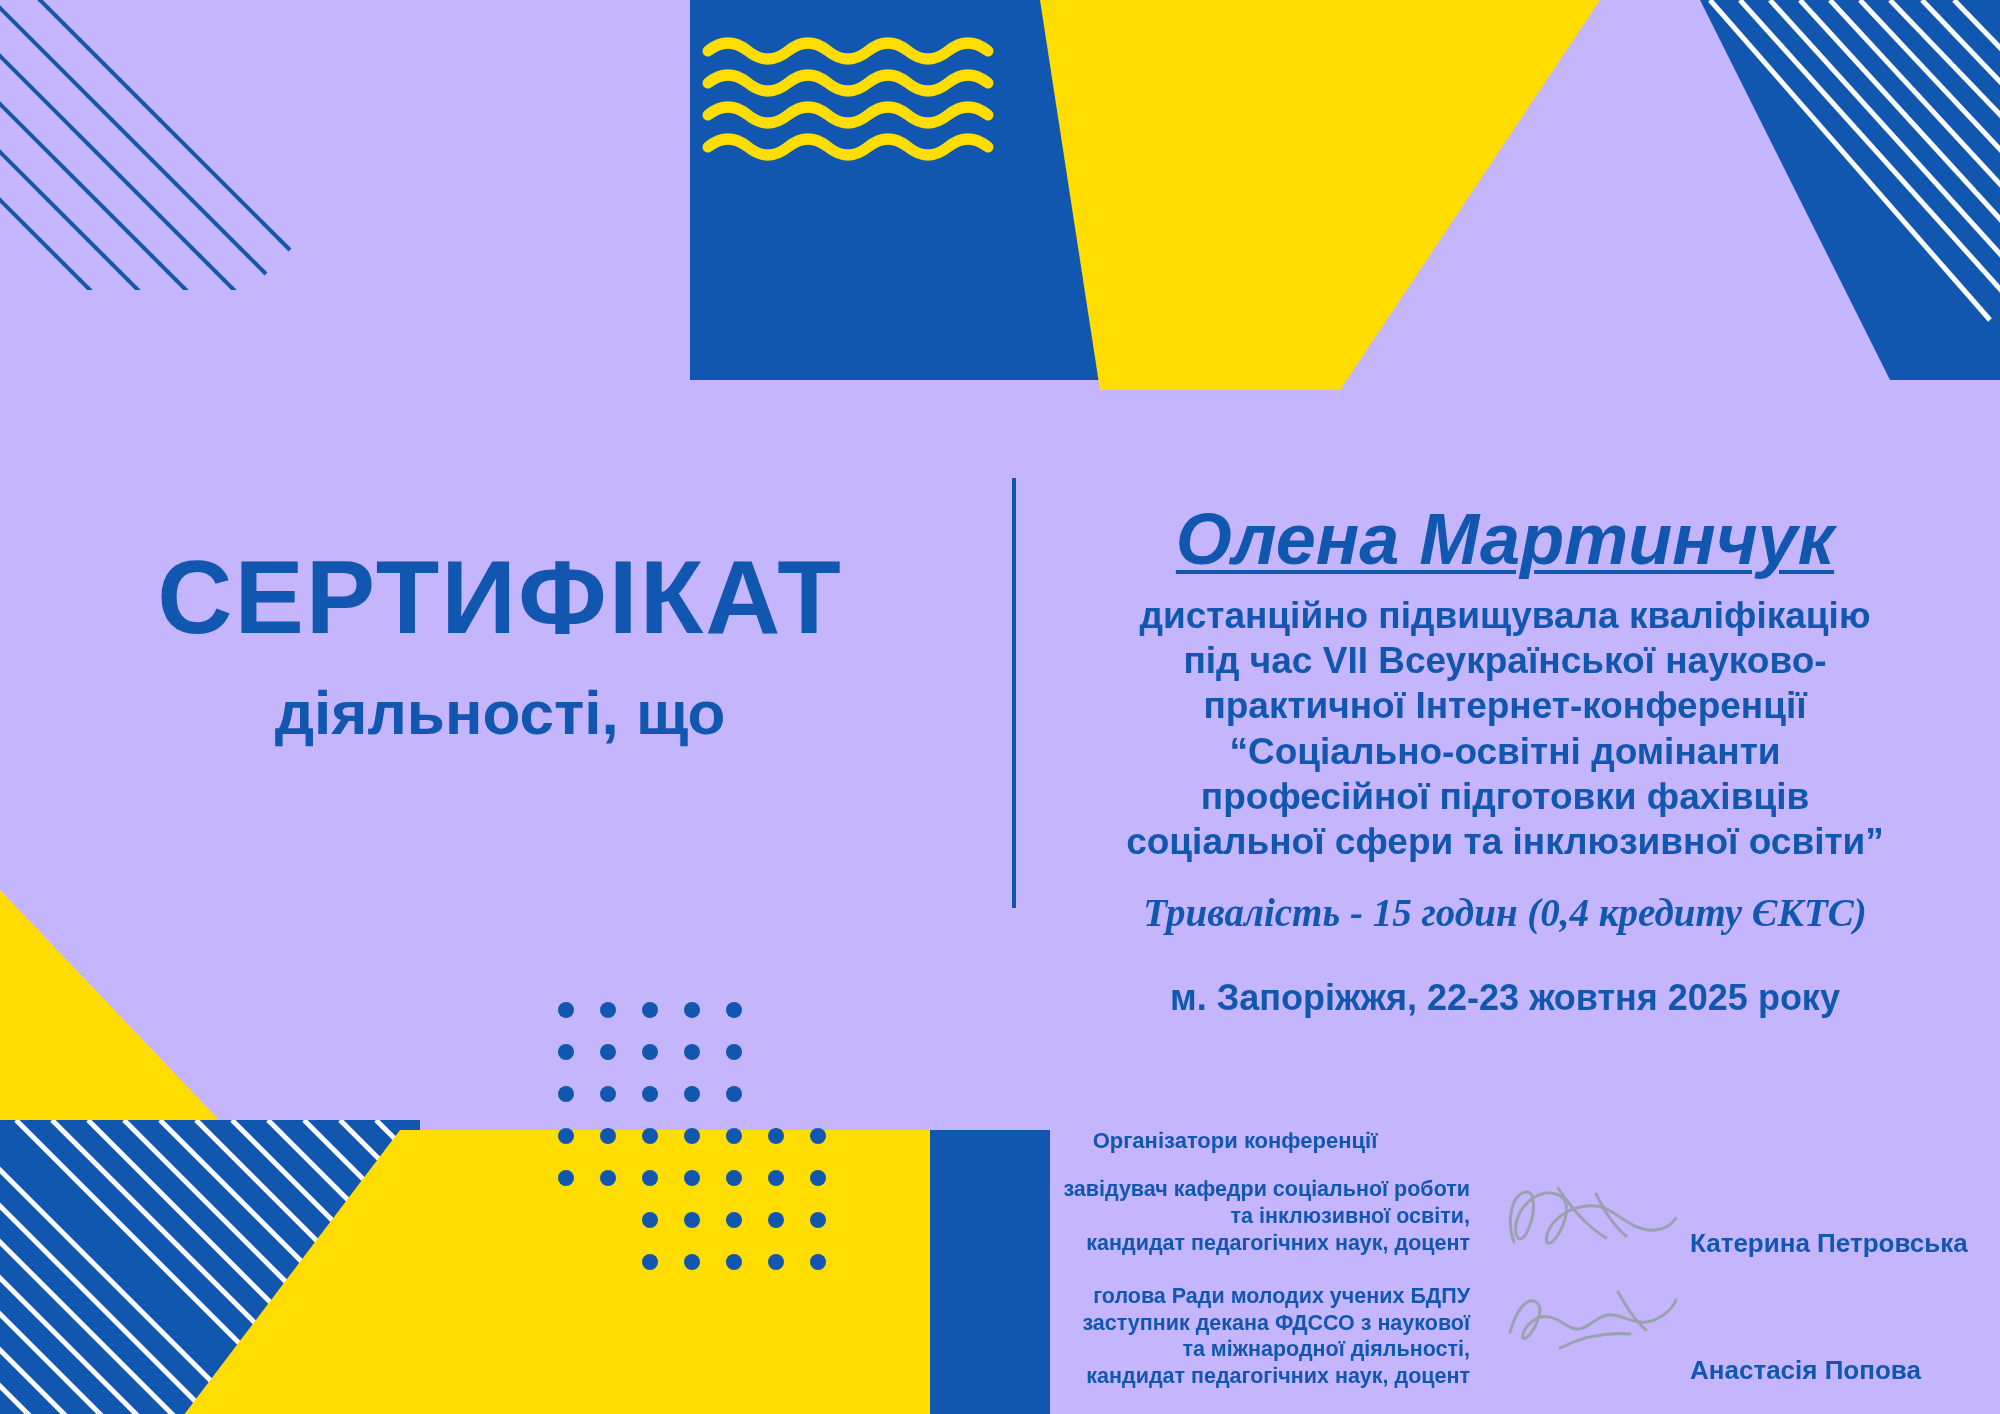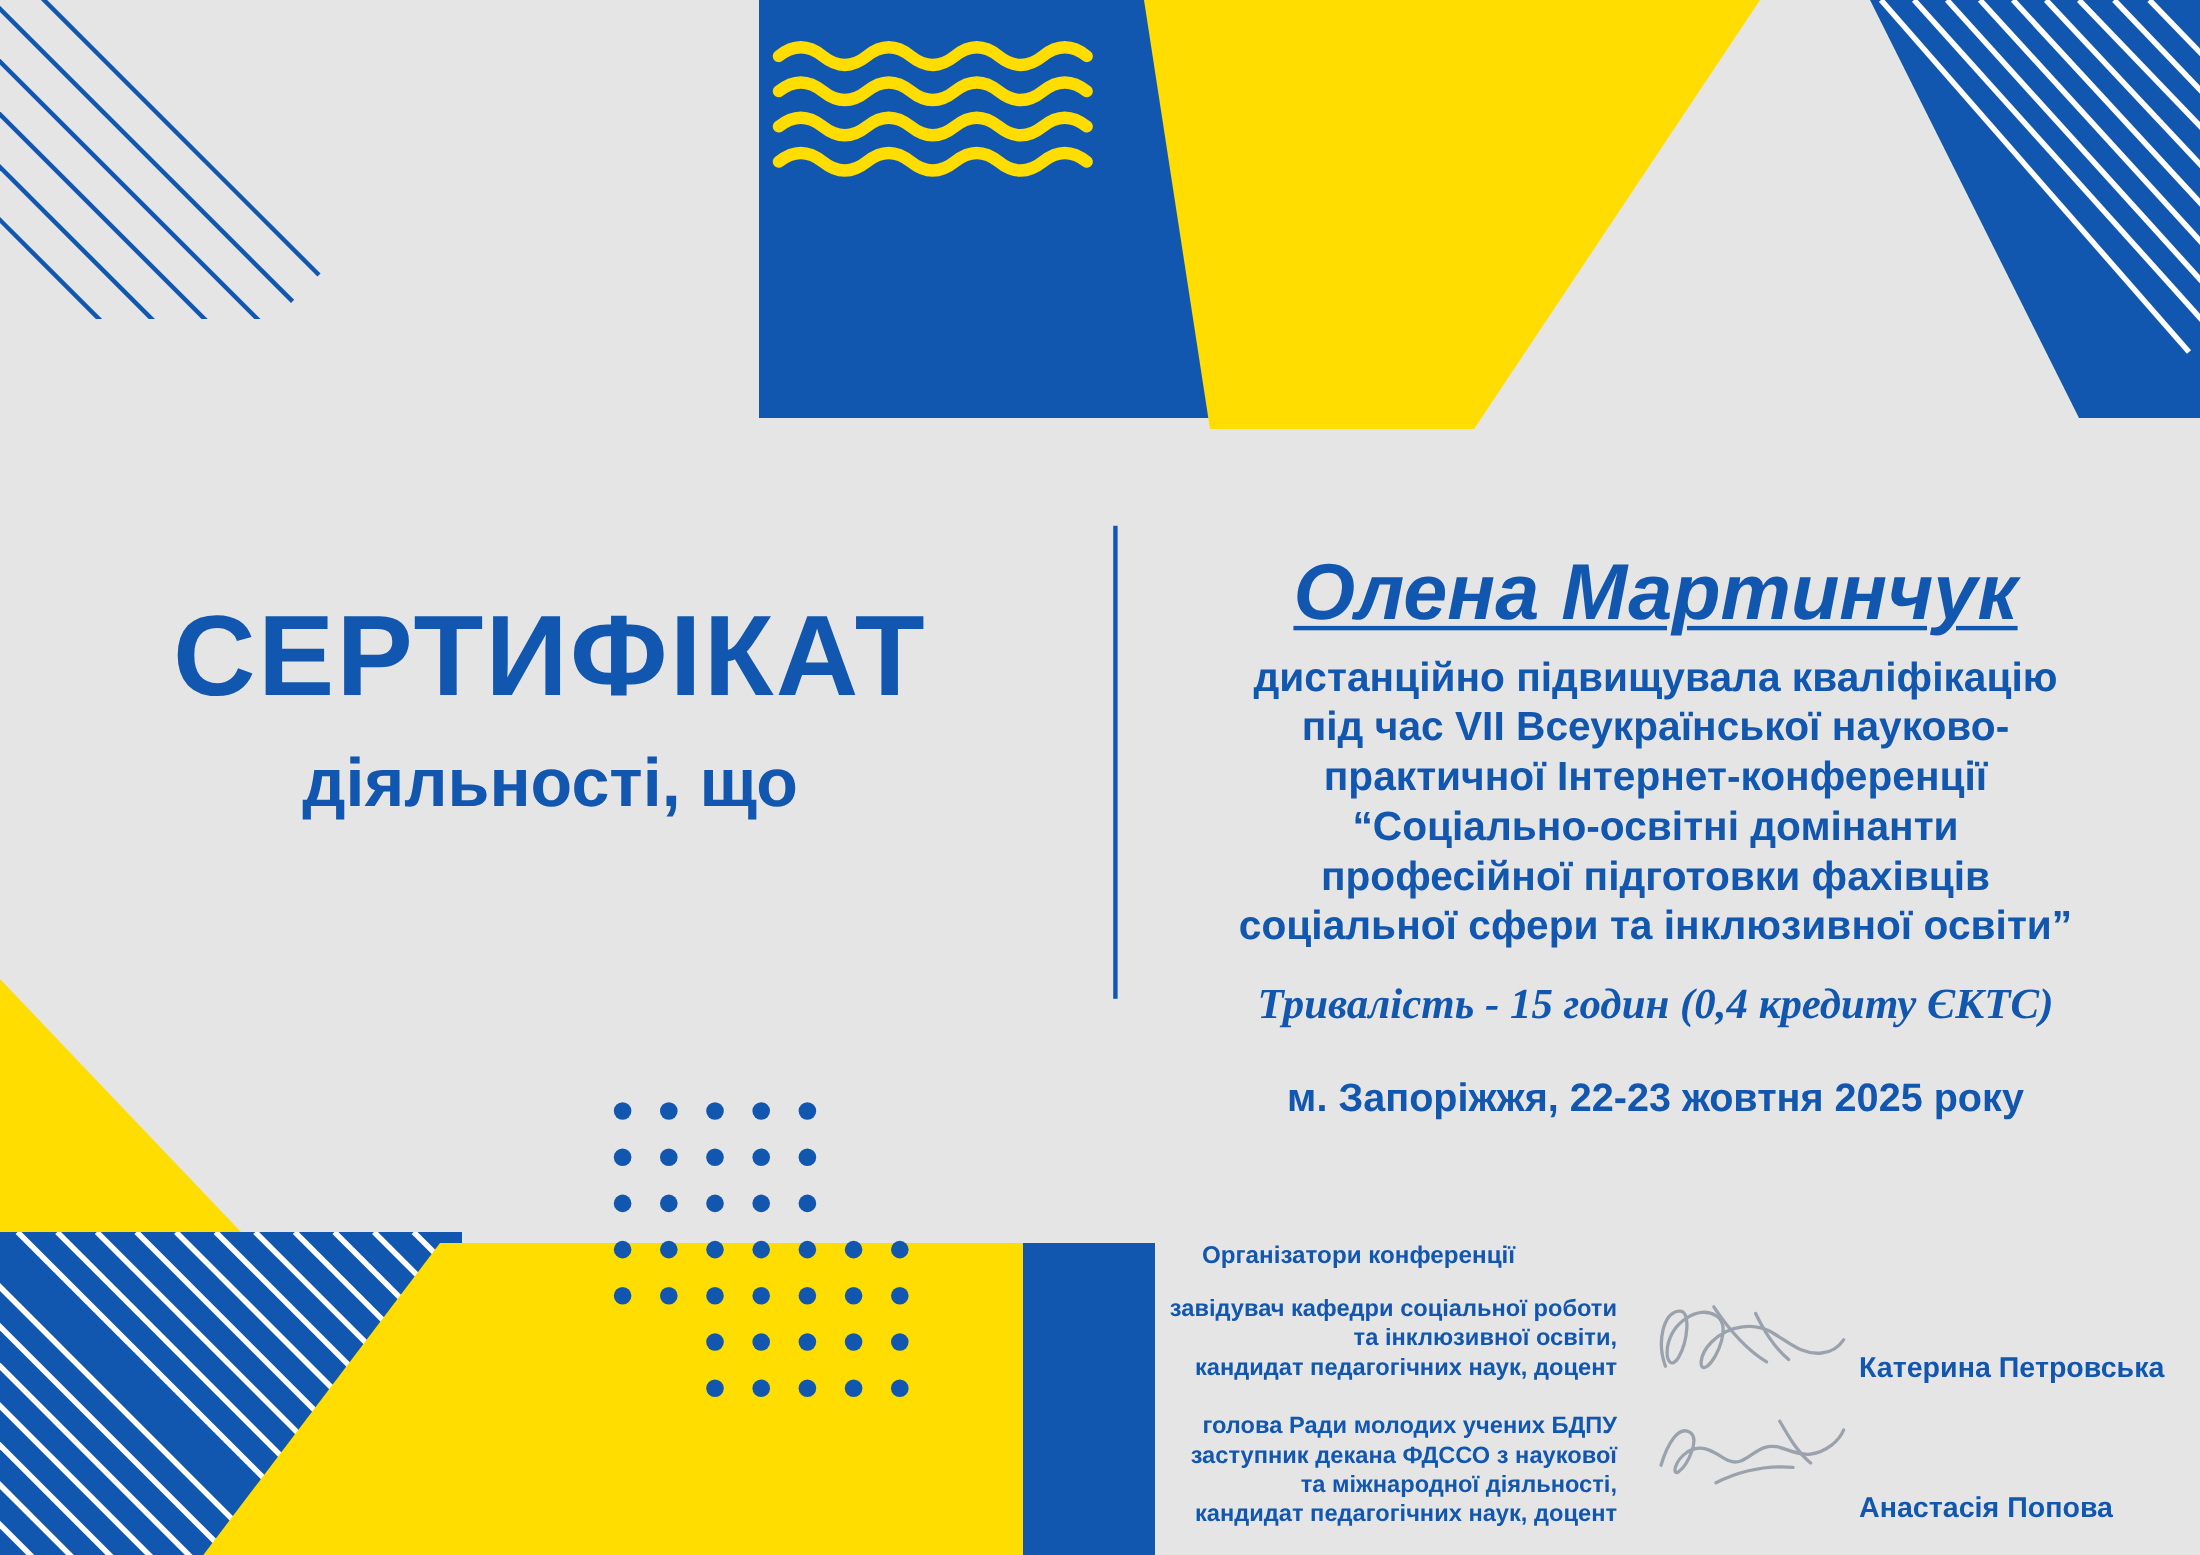--- a/index.html
+++ b/index.html
@@ -5,21 +5,21 @@
   * { box-sizing: border-box; margin: 0; padding: 0; }
   html, body {
     width: 2000px; height: 1414px;
     background: #ffffff;
     font-family: "Liberation Sans", sans-serif;
     overflow: hidden;
   }
   #cert {
     position: relative;
     width: 2000px; height: 1414px;
-    background: #e5e5e5;
+    background: #c4b5fd;
     overflow: hidden;
   }
 
   
   .deco { position: absolute; pointer-events: none; }
 
   
   .tl-lines { left: -10px; top: -10px; width: 330px; height: 300px; }
 
   

